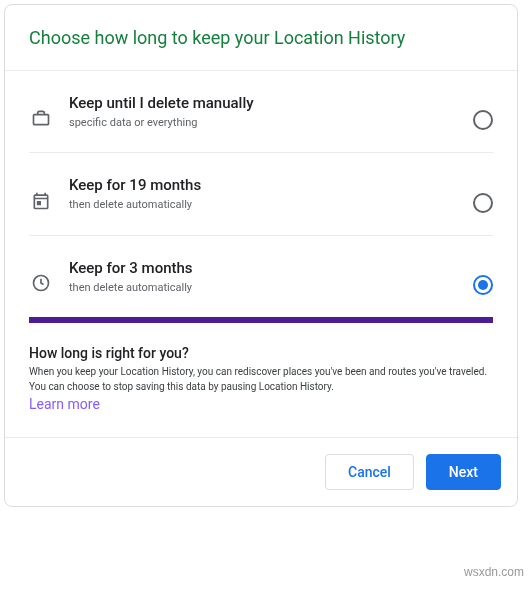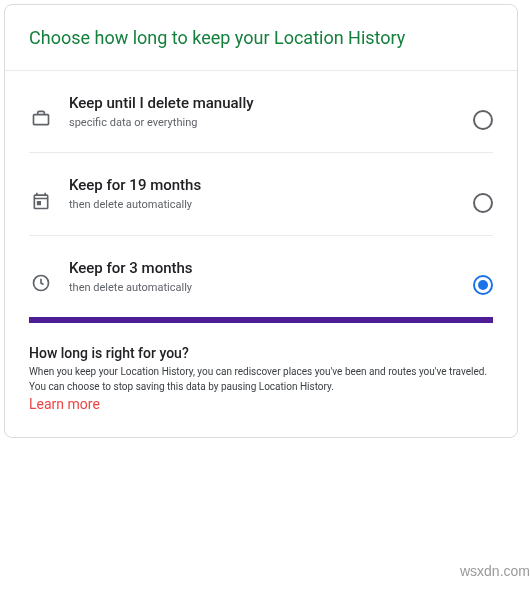--- a/index.html
+++ b/index.html
@@ -95,21 +95,21 @@
       font-weight: 500;
       color: #202124;
       margin-bottom: 4px;
     }
     .info-body {
       font-size: 10px;
       color: #3c4043;
       line-height: 1.45;
     }
     .learn-more {
-      color: #ef4444;
+      color: #8b5cf6;
       font-size: 14px;
       text-decoration: none;
       display: inline-block;
       margin-top: 2px;
     }
     .footer {
       border-top: 1px solid #e8eaed;
       padding: 16px 16px;
       display: flex;
       justify-content: flex-end;
@@ -128,23 +128,23 @@
       border: 1px solid #dadce0;
       color: #1a73e8;
     }
     .btn-next {
       background: #1a73e8;
       border: 1px solid #1a73e8;
       color: #fff;
     }
     .watermark {
       position: fixed;
-      right: 0;
+      right: 6px;
       bottom: 26px;
-      font-size: 14px;
+      font-size: 12px;
       color: #999;
       font-family: Arial, sans-serif;
     }
   </style>
 </head>
 <body>
 
 <div class="card">
 
   <div class="header">
@@ -195,16 +195,20 @@
     </div>
 
   </div>
 
   <div class="info-block">
     <div class="info-title">How long is right for you?</div>
     <div class="info-body">When you keep your Location History, you can rediscover places you've been and routes you've traveled. You can choose to stop saving this data by pausing Location History.</div>
     <a href="#" class="learn-more">Learn more</a>
   </div>
 
+  <div class="footer">
+    <button class="btn btn-cancel">Cancel</button>
+    <button class="btn btn-next">Next</button>
+  </div>
 
 </div>
 
 <div class="watermark">wsxdn.com</div>
 
 </body></html>

